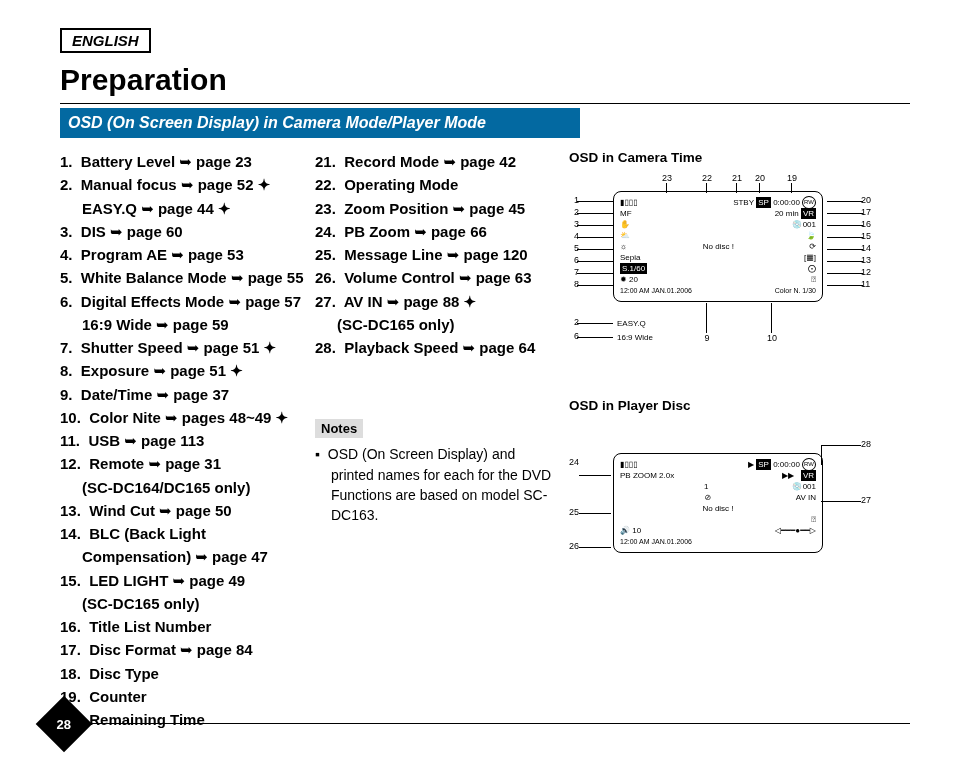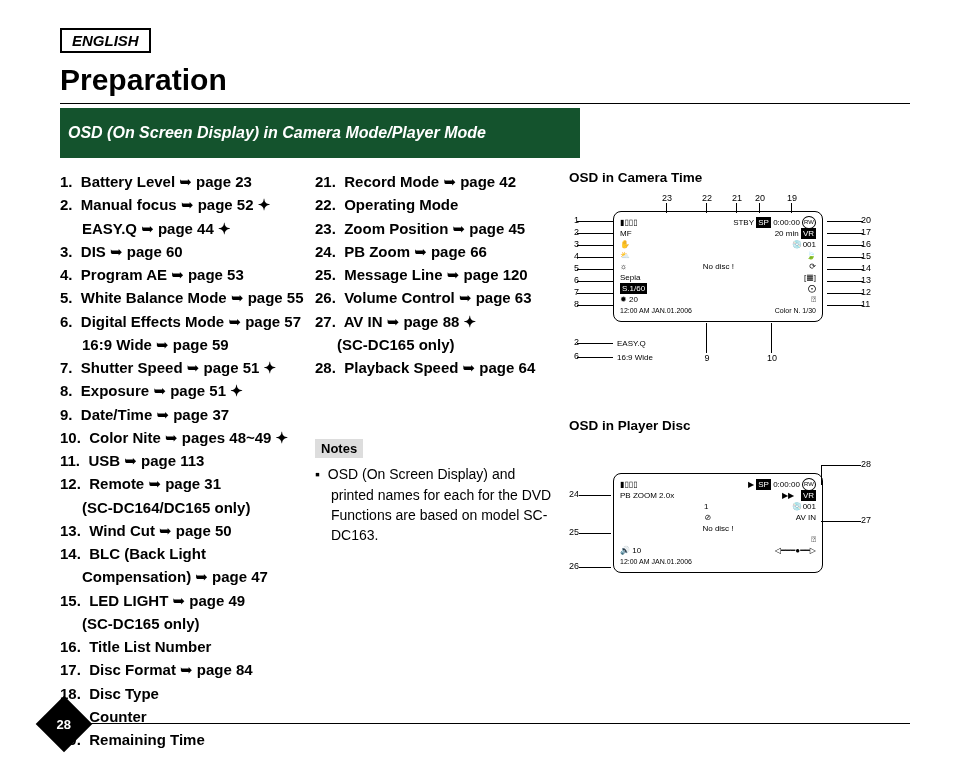--- a/index.html
+++ b/index.html
@@ -21,26 +21,26 @@
     font-size: 15px;
     margin-bottom: 10px;
   }
   h1.page-title {
     font-size: 30px;
     font-weight: bold;
     margin-bottom: 6px;
   }
   .rule { border-top: 1px solid #000; margin-bottom: 4px; }
   .section-bar {
-    background: #14532d;
+    background: #0369a1;
     color: #fff;
     font-style: italic;
     font-weight: bold;
     font-size: 16px;
-    padding: 16px 8px;
+    padding: 6px 8px;
     margin-bottom: 12px;
     max-width: 520px;
   }
   .columns { display: flex; }
   .col { }
   .col1 { width: 255px; }
   .col2 { width: 240px; }
   .col3 { flex: 1; }
 
   ol.osd-list { list-style: none; counter-reset: item; }
@@ -291,21 +291,21 @@
             </div>
         </div>
         <div style="position:absolute; top:146px; left:52px; font-size:8px;">EASY.Q</div>
         <div style="position:absolute; top:160px; left:52px; font-size:8px;">16:9 Wide</div>
       </div>
     </div>
 
     <div>
       <div class="fig-title">OSD in Player Disc</div>
       <div class="fig" style="height:165px; width:310px;">
-        <div class="callout left" style="top:48px; left:0;">24</div>
+        <div class="callout left" style="top:36px; left:0;">24</div>
         <div class="callout left" style="top:86px; left:0;">25</div>
         <div class="callout left" style="top:120px; left:0;">26</div>
         <div class="callout right" style="top:18px; right:0;">28</div>
         <div class="callout right" style="top:74px; right:0;">27</div>
         <div class="line-l" style="top:54px; left:14px; width:32px;"></div>
         <div class="line-l" style="top:92px; left:14px; width:32px;"></div>
         <div class="line-l" style="top:126px; left:14px; width:32px;"></div>
         <div class="line-r" style="top:24px; right:14px; width:40px;"></div>
         <div class="line-r" style="top:80px; right:14px; width:40px;"></div>
         <div class="line-v" style="top:24px; right:53px; height:20px;"></div>

